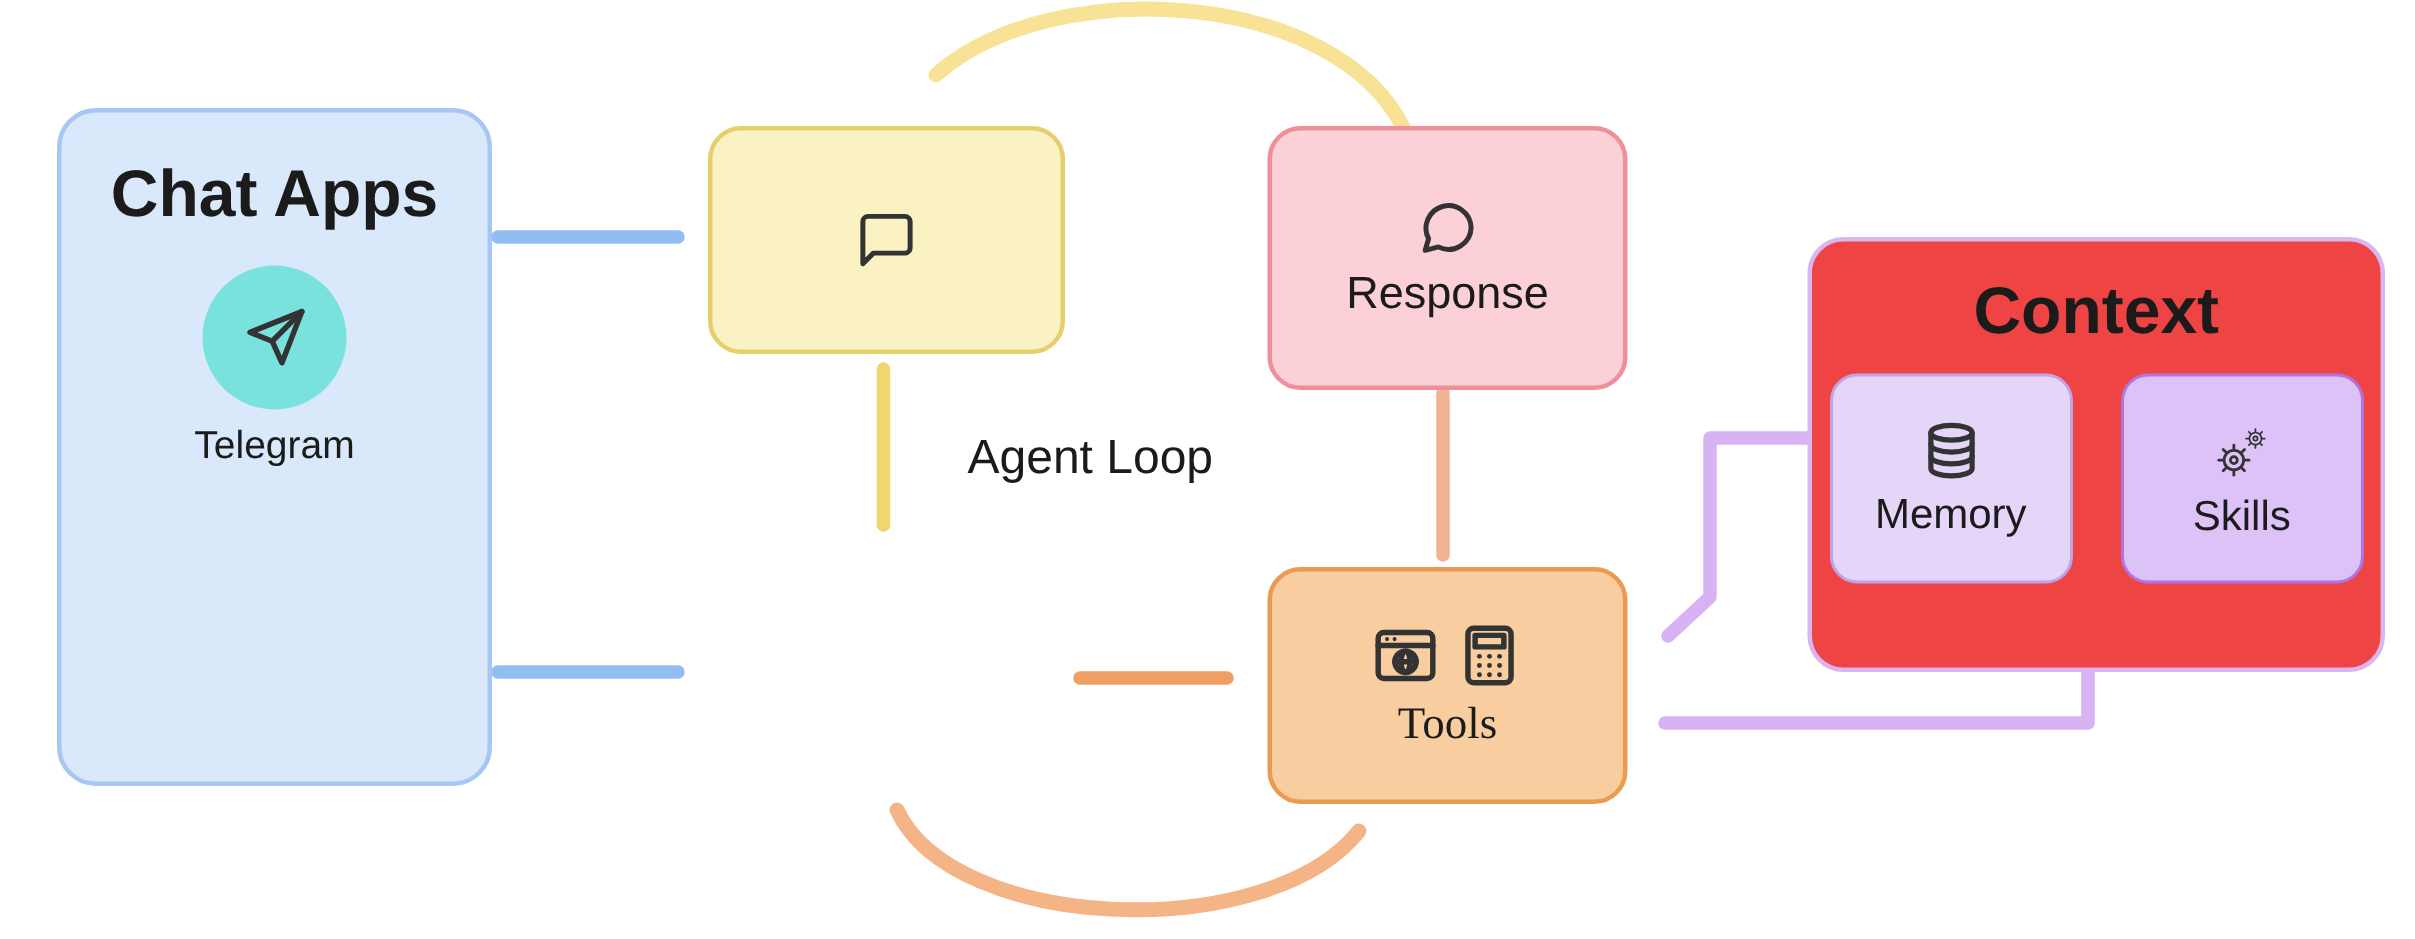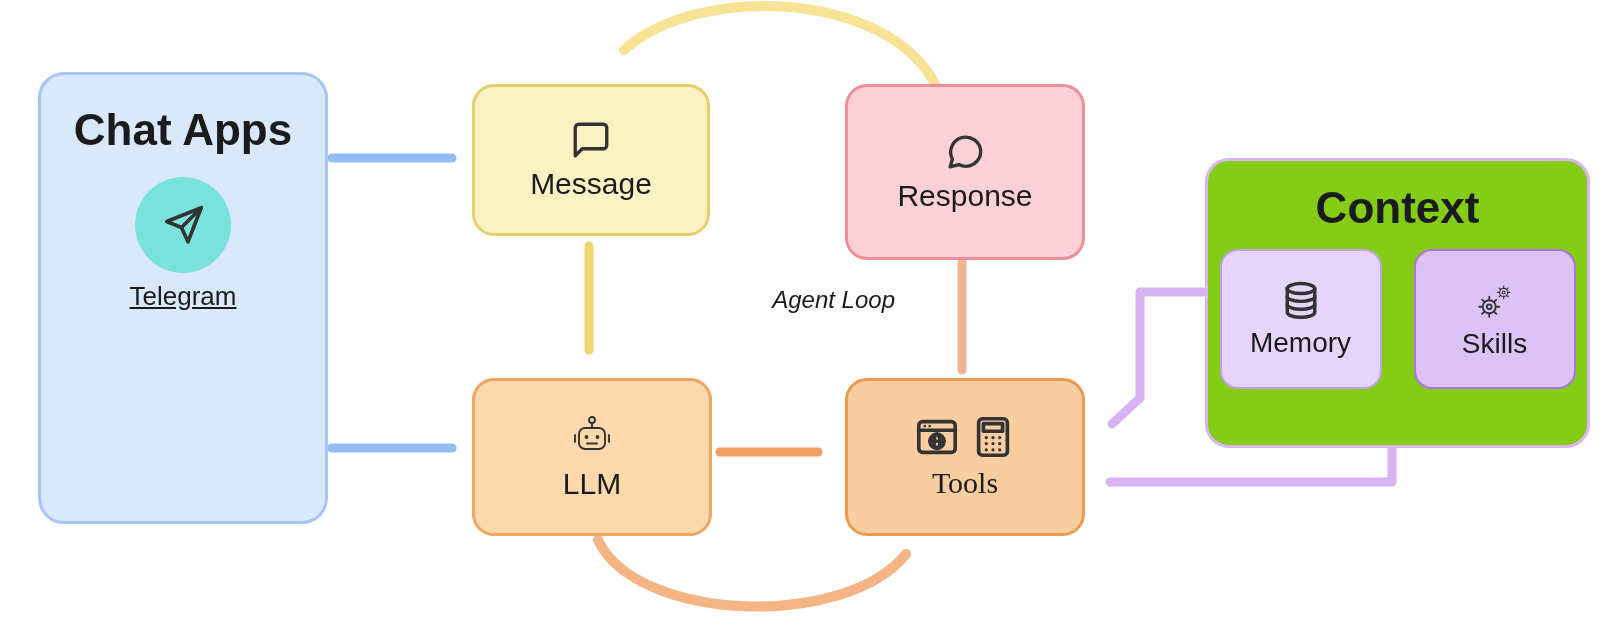--- a/index.html
+++ b/index.html
@@ -19,43 +19,43 @@
 
   .panel, .node { position:absolute; z-index:1; display:flex; flex-direction:column; align-items:center; }
 
   .panel-chat {
     left:38px; top:72px; width:290px; height:452px;
     background:#d9e8fb; border:3px solid #a6c6f3; border-radius:26px;
   }
   .panel-title { font-size:44px; font-weight:600; color:#1b1b1b; }
   .panel-chat .panel-title { margin-top:30px; }
 
-  .app { display:flex; flex-direction:column; align-items:center;text-decoration:underline; }
+  .app { display:flex; flex-direction:column; align-items:center; }
   .app-telegram { margin-top:22px; }
   .app-whatsapp { margin-top:26px; }
   .circle-icon { width:96px; height:96px; border-radius:50%; display:flex; align-items:center; justify-content:center; }
   .circle-telegram { background:#79e2dd; }
   .circle-whatsapp { background:#8ee69a; }
   .app-label { margin-top:8px; font-size:26px; color:#1b1b1b; }
 
   .node { border-radius:22px; justify-content:center; gap:6px; }
   .node-label { font-size:30px; font-weight:500; color:#1b1b1b; }
 
   .node-message  { left:472px; top:84px;  width:238px; height:152px; background:#fbf2c3; border:3px solid #e5cf6b; }
   .node-response { left:845px; top:84px;  width:240px; height:176px; background:#fbd0d6; border:3px solid #ee8f9a; }
   .node-llm      { left:472px; top:378px; width:240px; height:158px; background:#fcd9ac; border:3px solid #efa55f; }
   .node-tools    { left:845px; top:378px; width:240px; height:158px; background:#f8cda0; border:3px solid #ec9a52;font-family:Liberation Serif, serif; }
   .tools-icons { display:flex; gap:10px; align-items:center; }
 
-  .center-label { position:absolute; left:645px; top:286px; width:250px; text-align:right;
-    font-size:24px; font-weight:500; color:#1b1b1b; z-index:1;font-style:italic; }
+  .center-label { position:absolute; left:645px; top:286px; width:250px; text-align:left;
+    font-size:32px; font-weight:500; color:#1b1b1b; z-index:1; }
 
   .panel-context {
     left:1205px; top:158px; width:385px; height:290px;
-    background:#84cc16; border:3px solid #d9b6f2; border-radius:24px;
+    background:#ef4444; border:3px solid #d9b6f2; border-radius:24px;
   }
   .panel-context .panel-title { margin-top:22px; }
   .context-row { display:flex; gap:32px; margin-top:16px; }
   .context-box { width:162px; height:140px; border-radius:18px; display:flex; flex-direction:column;
     align-items:center; justify-content:center; gap:4px; }
   .box-memory { background:#e5d5f8; border:2.5px solid #c2a0ea; }
   .box-skills { background:#dcc2f6; border:2.5px solid #af74e2; }
   .context-box .node-label { font-size:28px; }
 
   .icon-stroke { stroke:#333; fill:none; stroke-width:1.9; stroke-linecap:round; stroke-linejoin:round; }
@@ -136,47 +136,31 @@
       </div>
       <div class="app-label">Telegram</div>
     </div>
 
   </div>
 
   <div class="node node-message">
     <svg width="42" height="42" viewBox="0 0 24 24">
       <path class="icon-stroke" d="M21 15 a2 2 0 0 1 -2 2 H7 l-4 4 V5 a2 2 0 0 1 2 -2 h14 a2 2 0 0 1 2 2 z"></path>
     </svg>
-    <div class="node-label">Message</div>
   </div>
 
   <div class="node node-response">
     <svg width="42" height="42" viewBox="0 0 24 24">
       <path class="icon-stroke" d="M21 11.6 a8.6 8.6 0 0 1 -12.5 7.6 L3.5 20.5 l1.3 -4.4 A8.6 8.6 0 1 1 21 11.6 z"></path>
     </svg>
     <div class="node-label">Response</div>
   </div>
 
   <div class="center-label">Agent Loop</div>
 
-  <div class="node node-llm">
-    <svg width="52" height="48" viewBox="0 0 48 48">
-      <g class="icon-stroke" stroke-width="2.2">
-        <circle cx="24" cy="7" r="3"></circle>
-        <line x1="24" y1="10" x2="24" y2="15"></line>
-        <rect x="11" y="15" width="26" height="21" rx="6"></rect>
-        <line x1="7" y1="22" x2="7" y2="29"></line>
-        <line x1="41" y1="22" x2="41" y2="29"></line>
-        <circle cx="18.5" cy="24" r="1.9" fill="#333" stroke="none"></circle>
-        <circle cx="29.5" cy="24" r="1.9" fill="#333" stroke="none"></circle>
-        <line x1="19" y1="30.5" x2="29" y2="30.5"></line>
-      </g>
-    </svg>
-    <div class="node-label">LLM</div>
-  </div>
 
   <div class="node node-tools">
     <div class="tools-icons">
       <svg width="46" height="46" viewBox="0 0 24 24">
         <g class="icon-stroke">
           <rect x="2.5" y="4" width="19" height="16" rx="2"></rect>
           <line x1="2.5" y1="8.5" x2="21.5" y2="8.5"></line>
           <circle cx="5.6" cy="6.3" r="0.7" fill="#333" stroke="none"></circle>
           <circle cx="8.2" cy="6.3" r="0.7" fill="#333" stroke="none"></circle>
           <circle cx="12" cy="14.2" r="3.7"></circle>

